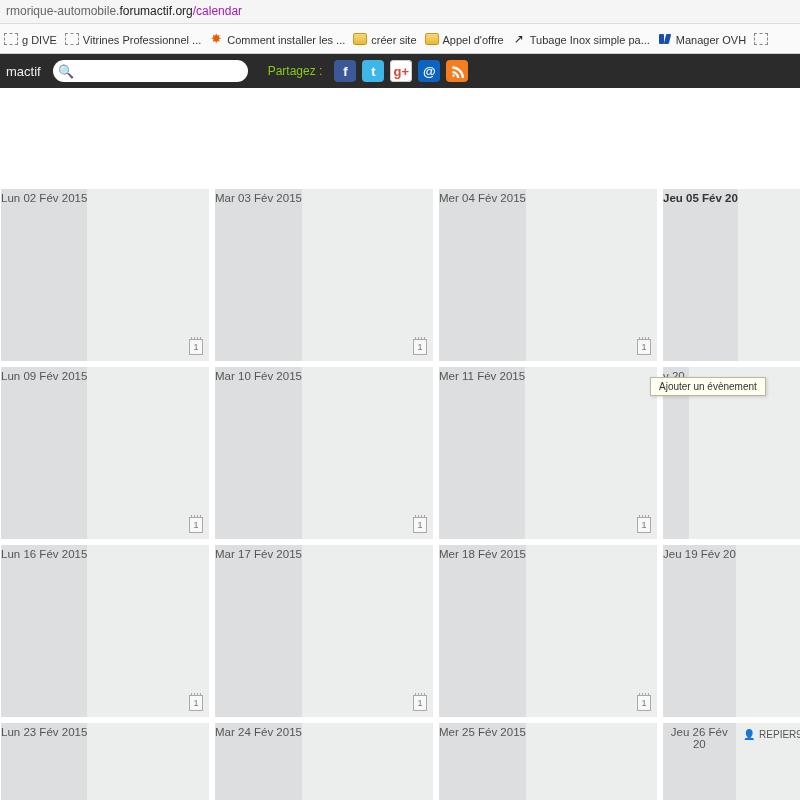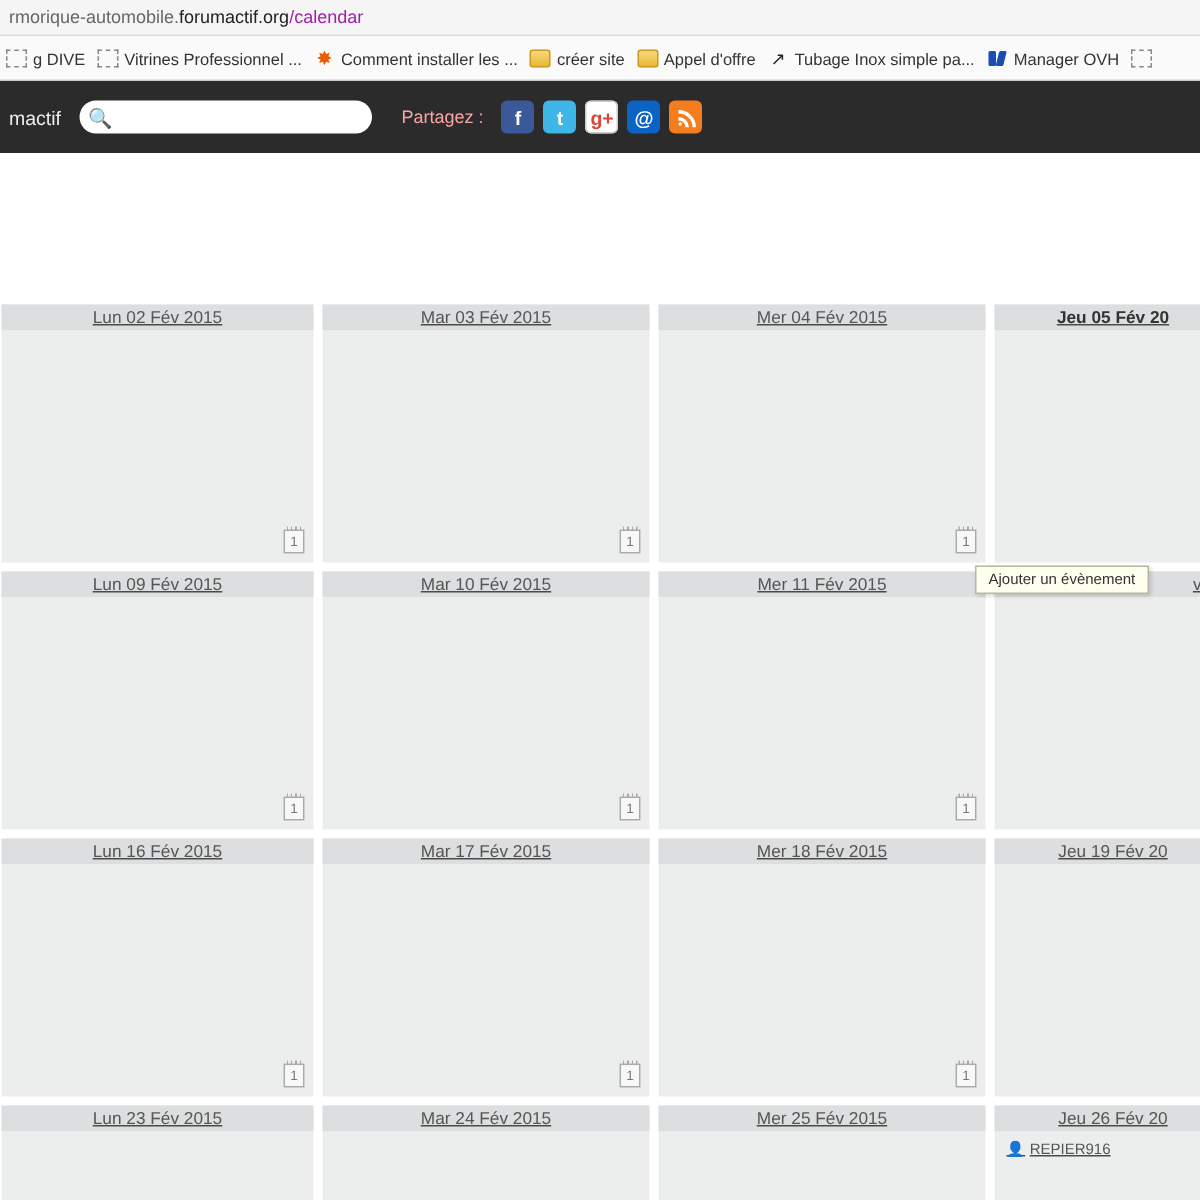--- a/index.html
+++ b/index.html
@@ -58,40 +58,40 @@
   .icon-ovh {
     display:inline-flex; gap:1px;
   }
   .icon-ovh b {
     width:5px; height:10px; background:#1a4db3; border-radius:1px;
     display:inline-block;
   }
   .icon-ovh b:last-child { transform: skewX(-14deg); }
 
   .forum-bar {
-    height: 48px;
+    height: 34px;
     background: #2b2b2b;
     display: flex;
     align-items: center;
     padding: 0 6px;
     gap: 12px;
     color: #ddd;
   }
   .forum-title { color:#eee; font-size:13px; }
   .search-wrap {
     display:flex; align-items:center;
     background:#fff; border-radius:12px;
     height:22px; width:195px;
     padding:0 6px;
   }
   .search-wrap .mag { color:#5a90d8; margin-right:4px; font-size:13px; }
   .search-wrap input {
     border:none; outline:none; width:100%; font-size:12px; background:transparent;
   }
-  .share-label { font-size:12px; color:#fca5a5; margin-left:8px; }
+  .share-label { font-size:12px; color:#84cc16; margin-left:8px; }
   .share-icons { display:flex; gap:6px; }
   .sicon {
     width:22px; height:22px; border-radius:4px;
     display:flex; align-items:center; justify-content:center;
     font-weight:bold; color:#fff; font-size:13px; cursor:pointer;
   }
   .sicon.fb { background:#3b5998; }
   .sicon.tw { background:#3fb6e8; }
   .sicon.gp { background:#fff; color:#db4437; font-size:13px; box-shadow: inset 0 0 0 1px #ccc;}
   .sicon.at { background:#0b63c4; }
@@ -104,21 +104,21 @@
     display: grid;
     grid-template-columns: 210px 220px 220px 160px;
     gap: 4px 4px;
     padding-left: 0px;
   }
   .cell {
     background: #eceeee;
     border: 1px solid #fff;
     position: relative;
     height: 174px;
-    display:flex; flex-direction:column;text-decoration:underline;
+    display:flex; flex-direction:row;
   }
   .cell.short { height: 90px; }
   .cell .hdr {
     background: #dcdedf;
     text-align:center;
     font-size:11.5px;
     color:#555;
     padding:3px 0 2px;
   }
   .cell.today .hdr { font-weight:bold; color:#333; }

